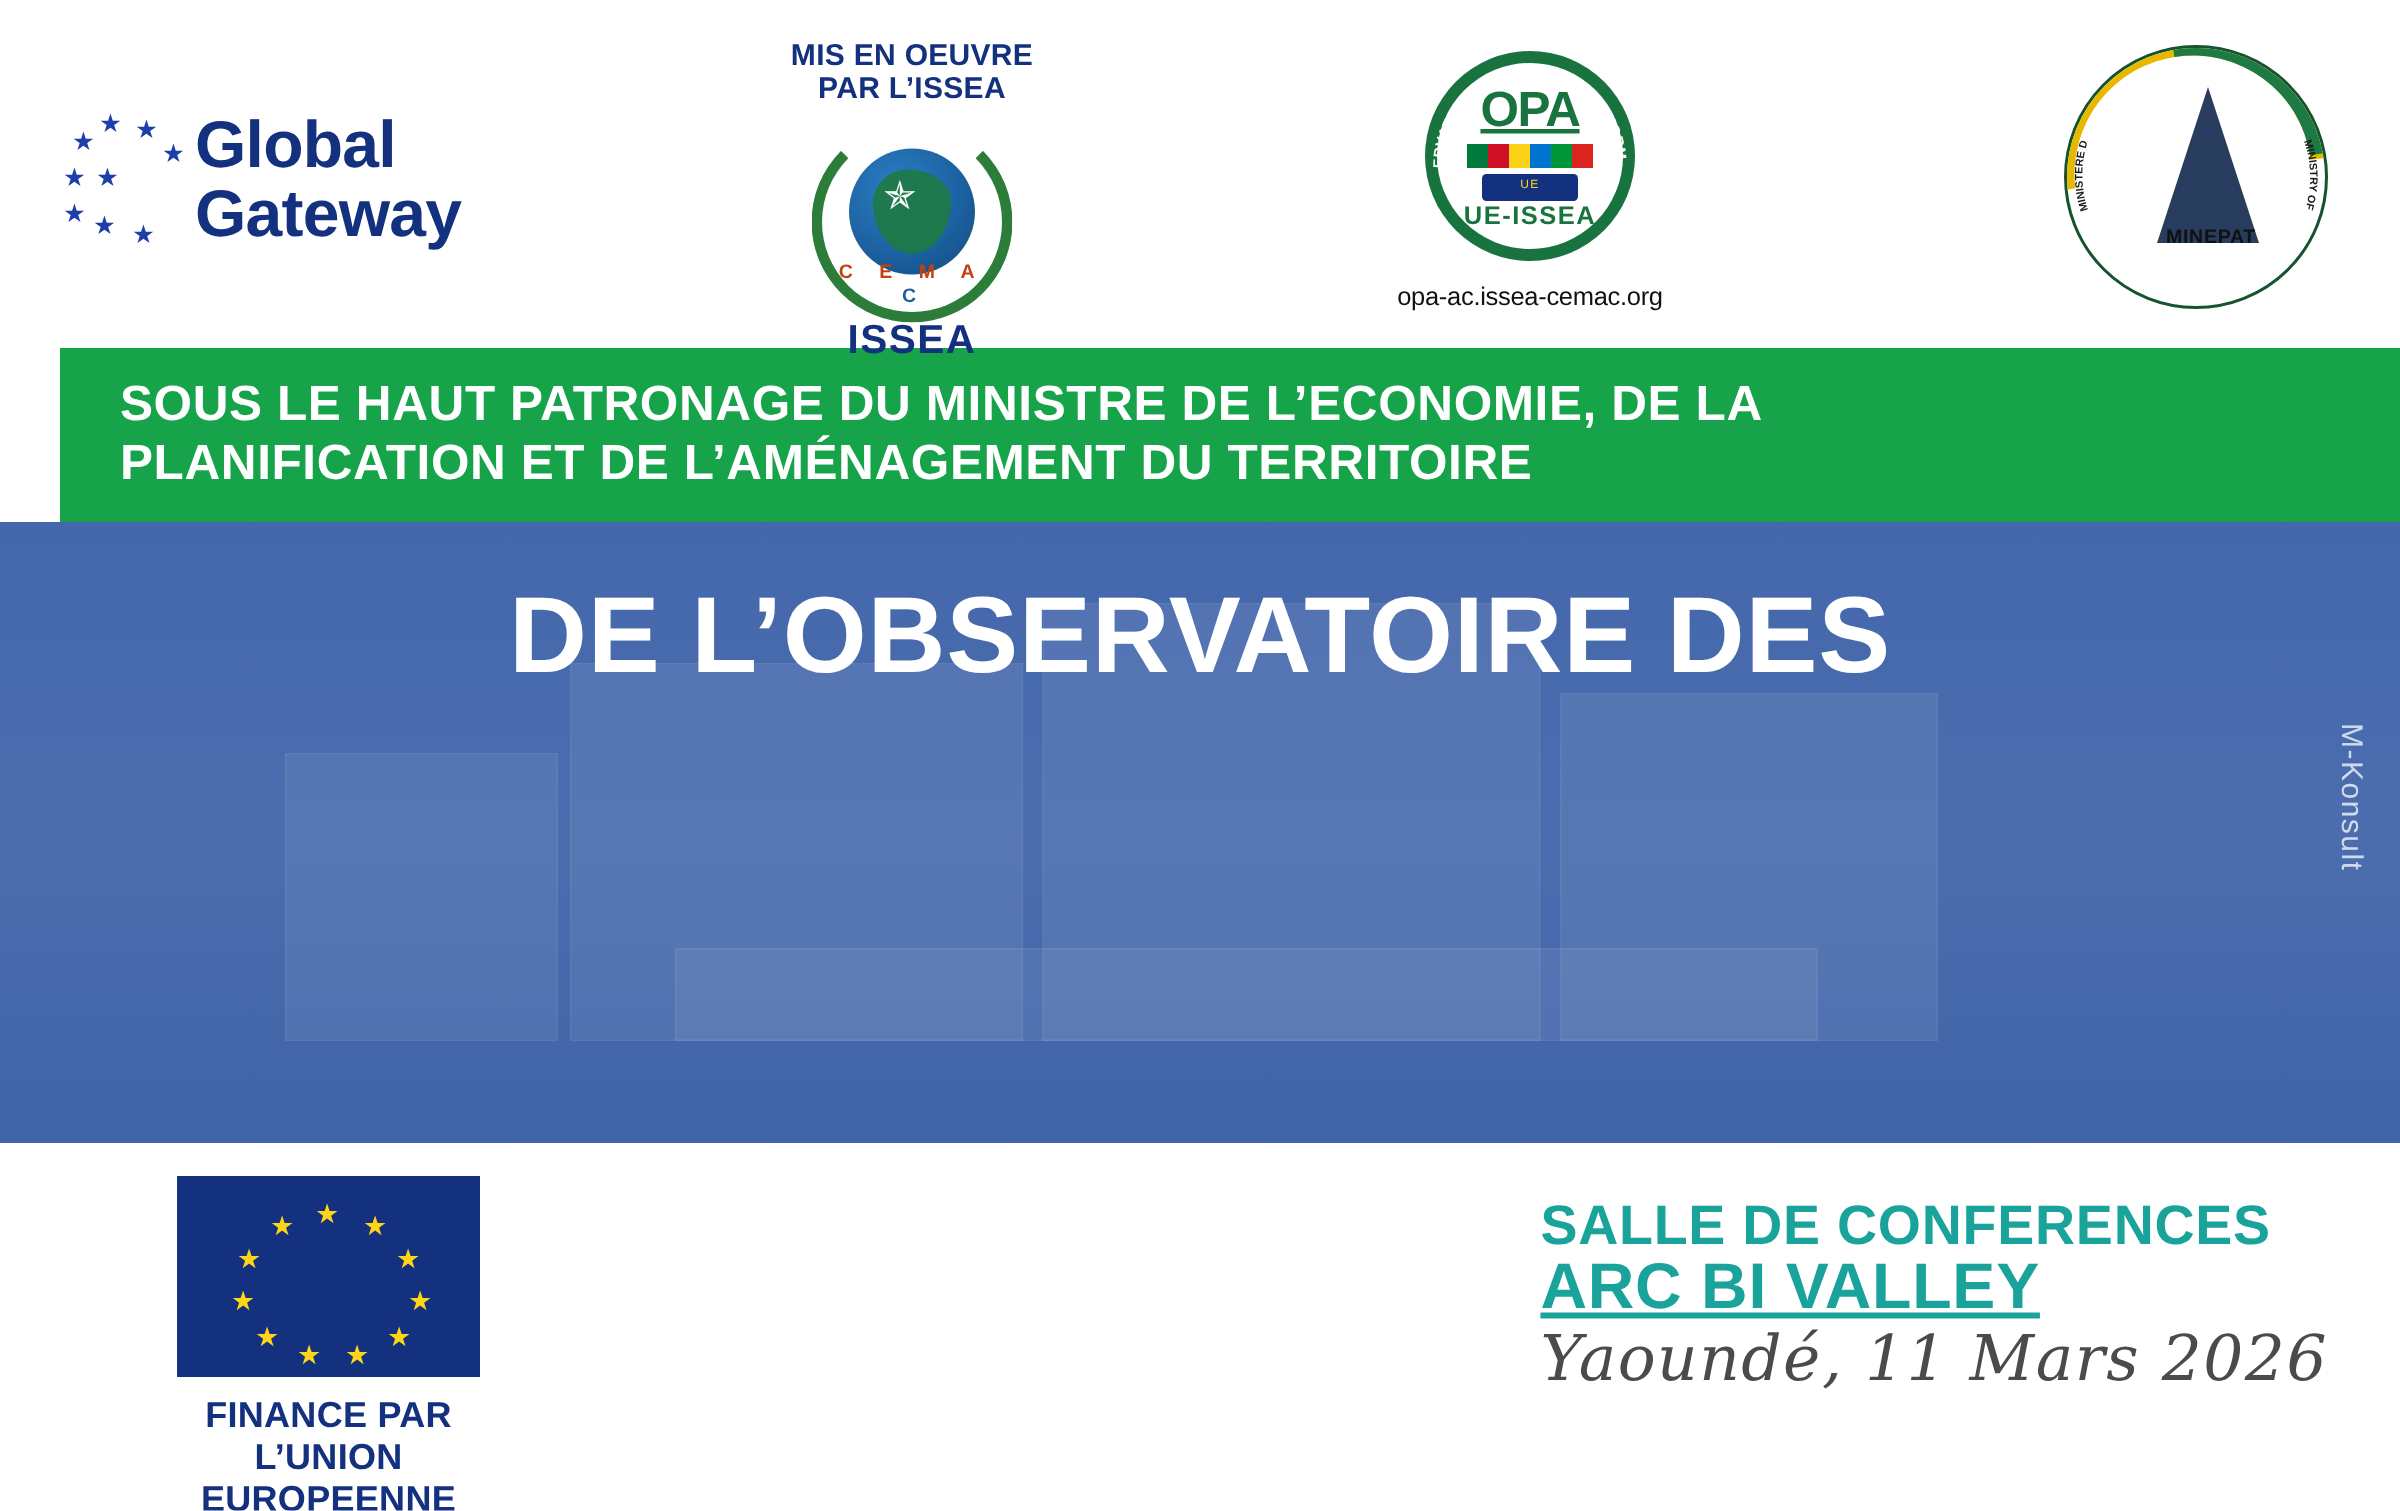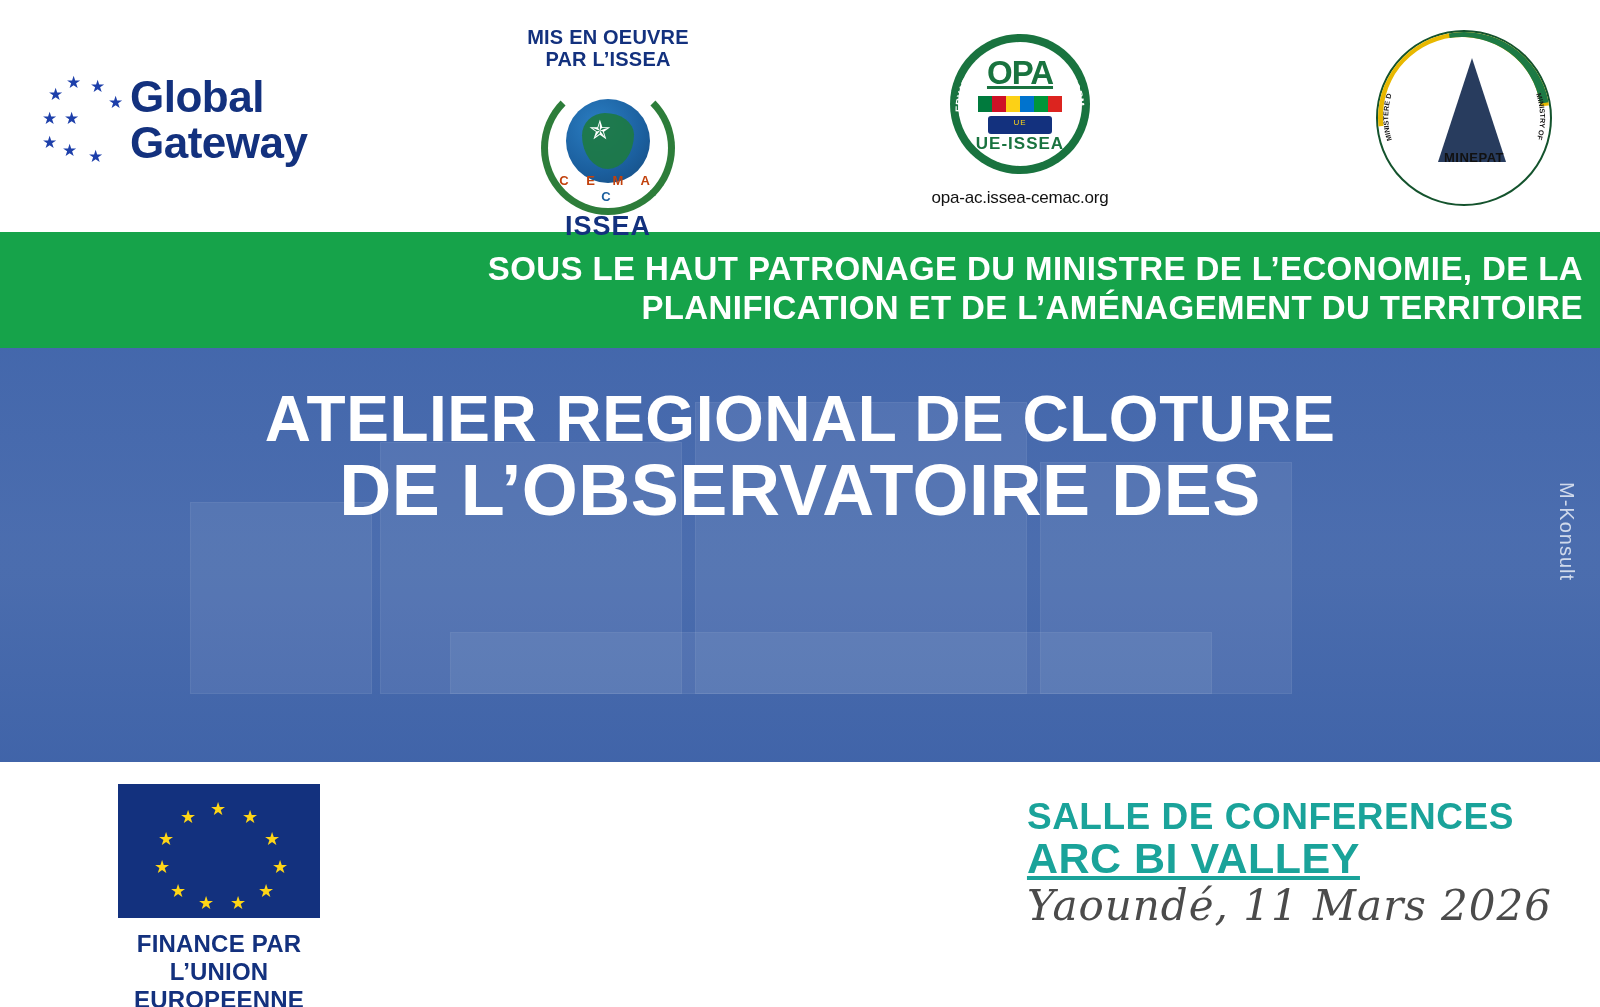--- a/index.html
+++ b/index.html
@@ -330,22 +330,23 @@
     text-align: center;
     color: #111111;
     font-size: 13px;
     font-weight: bold;
     letter-spacing: .5px;
   }
 
   
   .green-band {
     background: #16a34a;
-    padding: 18px 17px 20px;
-    text-align: right;
+    padding: 18px 40px 20px;
+    text-align: left;
+    margin-left: 40px;
   }
   .green-band .line {
     color: #ffffff;
     font-size: 33px;
     font-weight: bold;
     line-height: 1.18;
     letter-spacing: .4px;
   }
 
   
@@ -564,21 +565,20 @@
   <div class="hero-photo"></div>
   <div class="hero-building">
     <div class="block" style="left:40px;  top:120px; width:180px; height:190px;"></div>
     <div class="block" style="left:230px; top:60px;  width:300px; height:250px;"></div>
     <div class="block" style="left:545px; top:20px;  width:330px; height:290px;"></div>
     <div class="block" style="left:890px; top:80px;  width:250px; height:230px;"></div>
     <div class="block" style="left:300px; top:250px; width:760px; height:60px;"></div>
   </div>
 
   <div class="hero-title">
-    <div class="l1">ATELIER REGIONAL DE CLOTURE</div>
     <div class="l2">DE L’OBSERVATOIRE DES</div>
   </div>
 
   <div class="credit">M-Konsult</div>
 </div>
 
 <div class="footer">
 
   <div class="eu-wrap">
     <div class="eu-flag">

